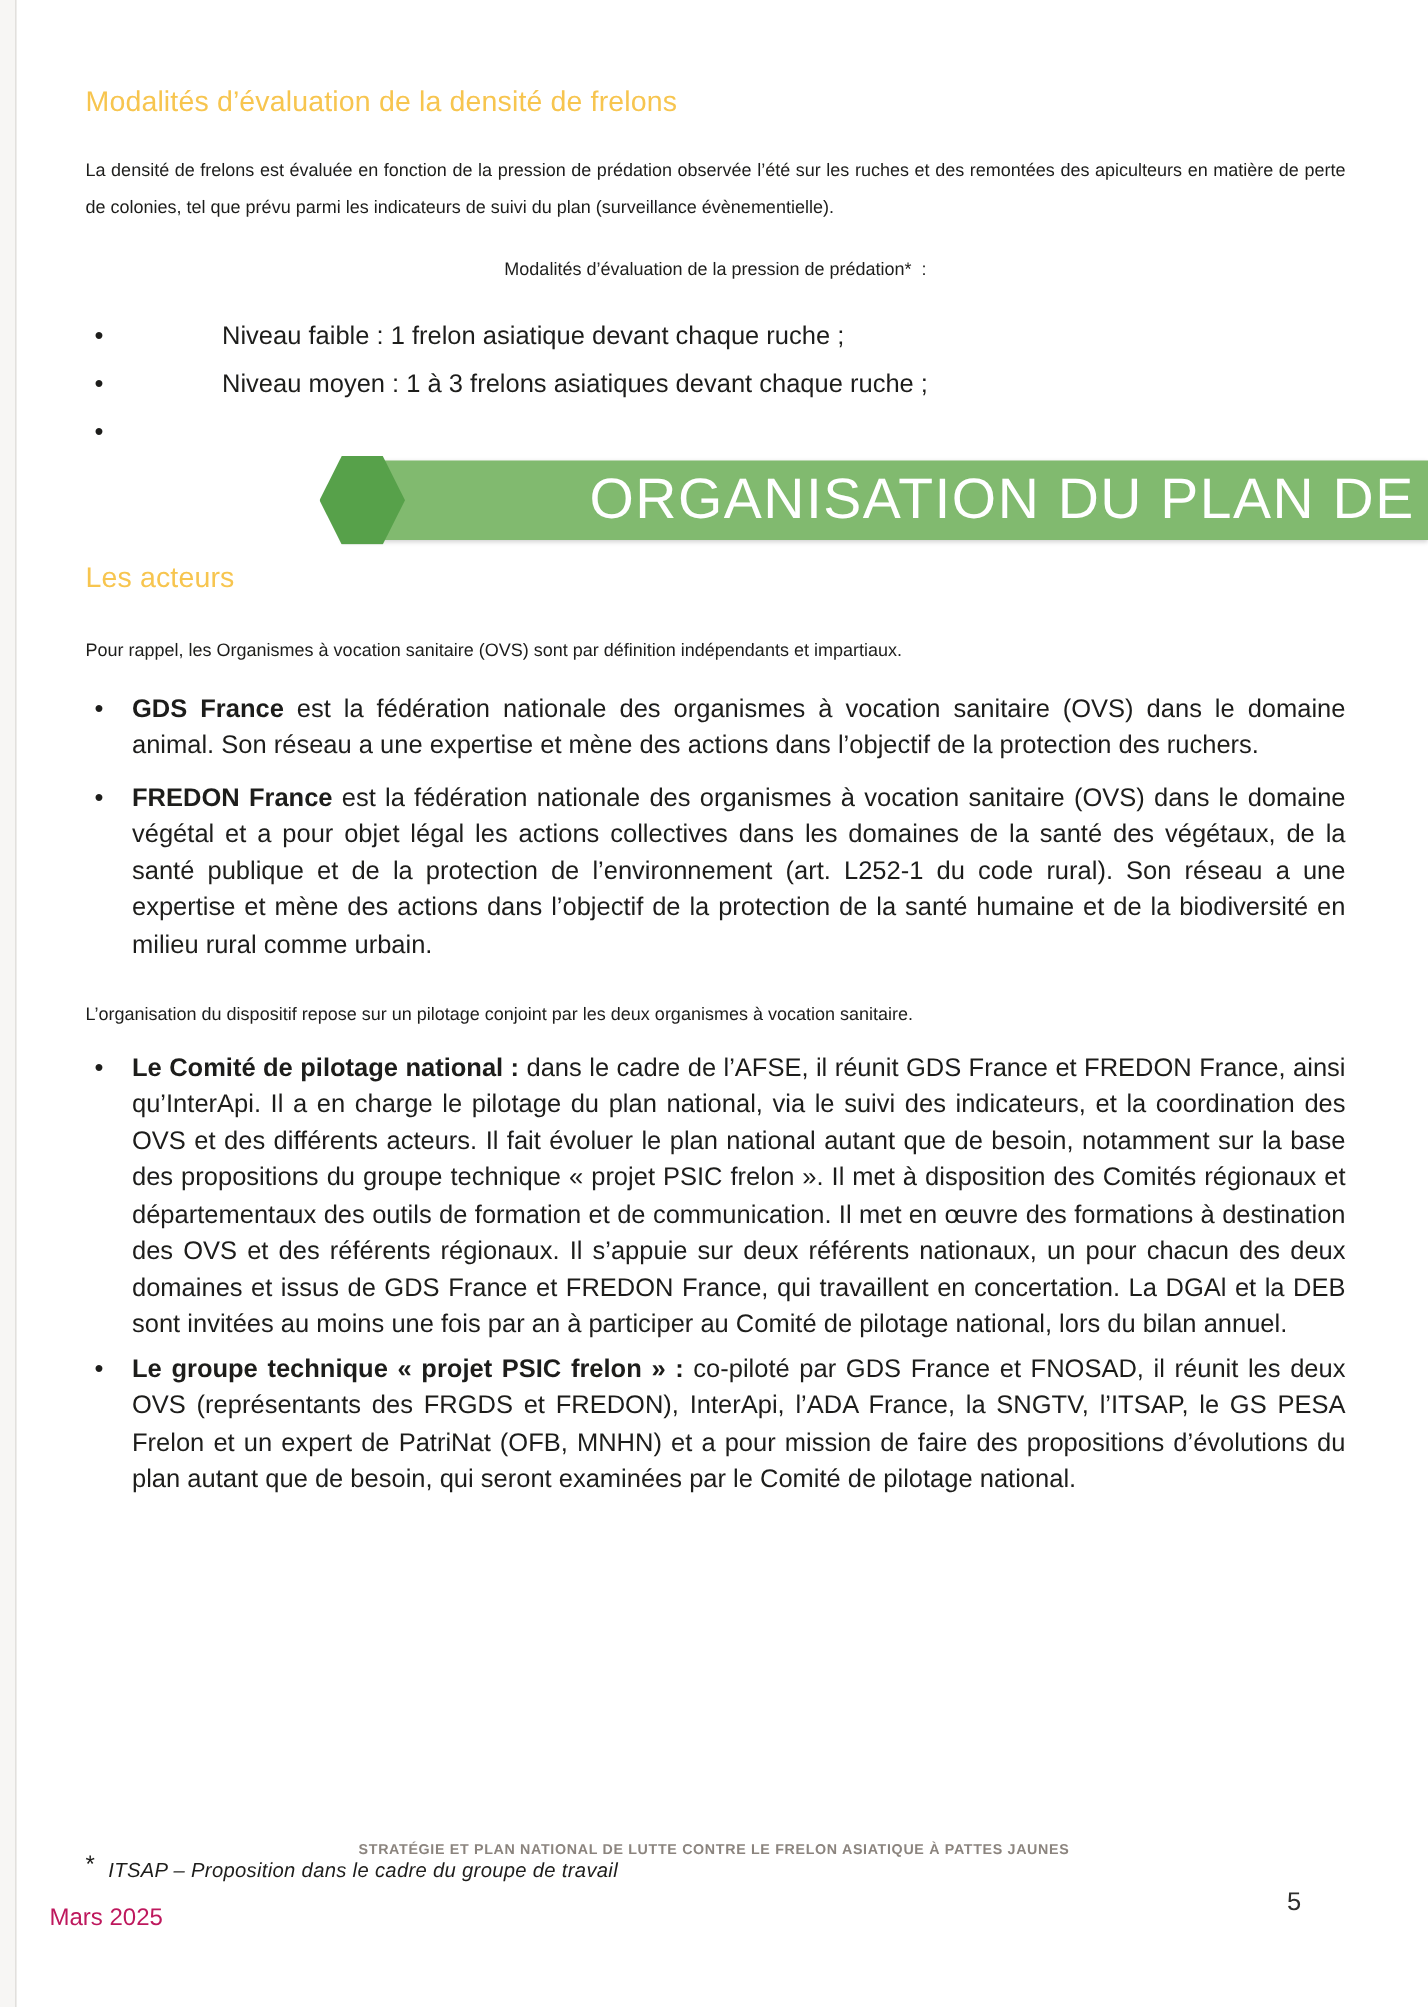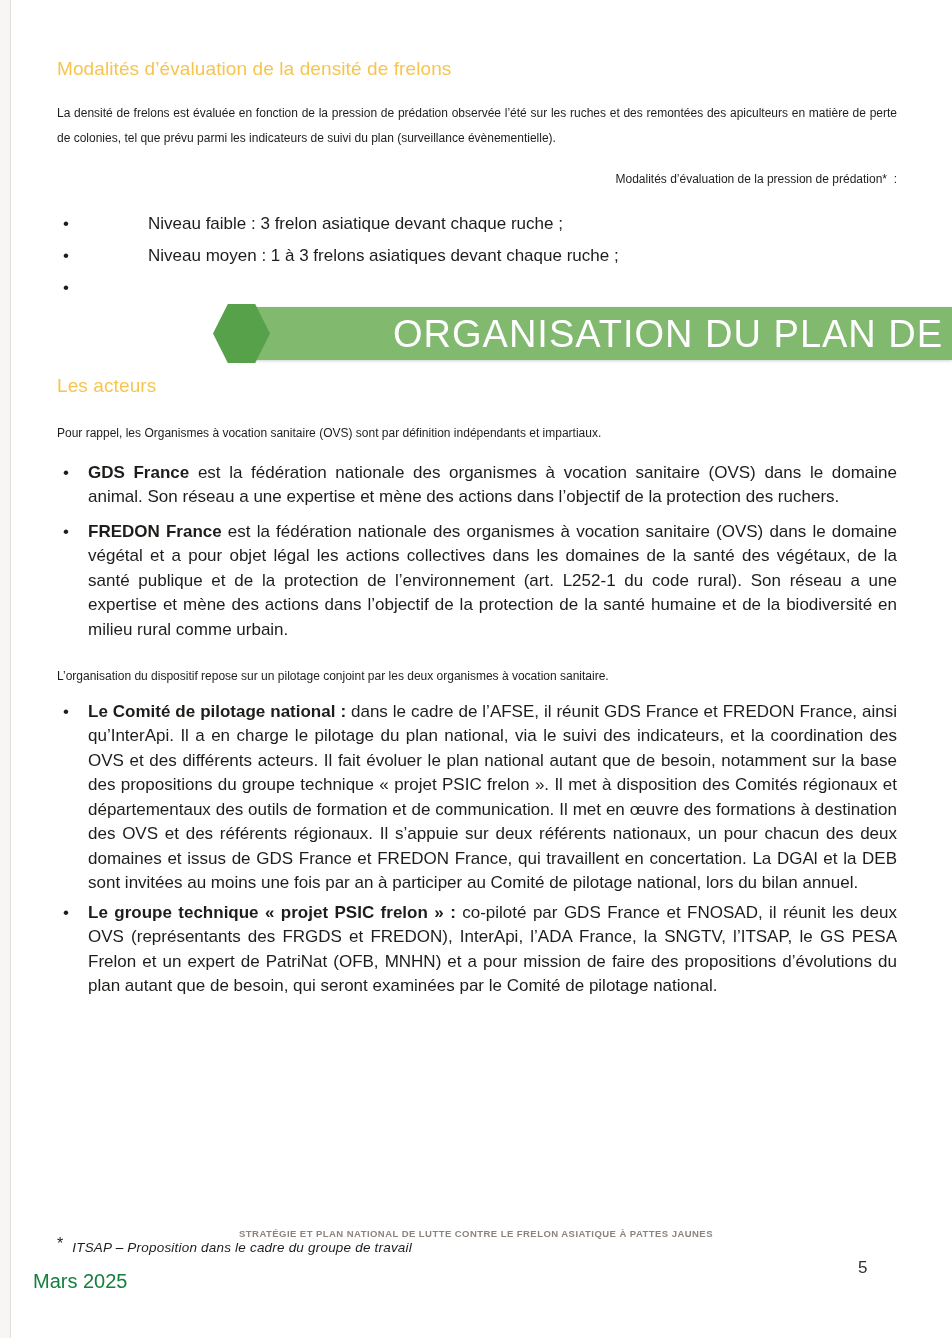--- a/index.html
+++ b/index.html
@@ -10,21 +10,21 @@
   }
   .gutter{position:absolute;left:0;top:0;width:10px;height:1338px;background:#f7f6f4;border-right:1px solid #e2e0dd}
   .page{position:absolute;left:0;top:0;width:952px;box-sizing:border-box;padding:0 55px 0 57px}
 
   .sec-heading{font-weight:400;font-size:19px;line-height:23px;color:#F7C54F;margin:0;letter-spacing:.1px}
   #h-modalites{margin-top:57px}
   #h-acteurs{margin-top:14px}
 
   p.body{font-size:12px;line-height:24.5px;text-align:justify;margin:0}
   #p-densite{margin-top:21px}
-  #p-pression{margin-top:17px;text-align:right}
+  #p-pression{margin-top:17px;text-align:center}
   #p-ces{margin-top:7px}
   #p-org{margin-top:22px}
   #p-intro{margin-top:24px}
 
   .list{margin:0;padding:0}
   #list-niveaux{margin-top:20px}
   .li{display:flex;font-size:17px;line-height:24.5px}
   #list-niveaux .li{margin-top:7.5px}
   #list-niveaux .li:first-child{margin-top:0}
   #list-niveaux .marker{flex:none;width:91px;padding-left:6px;box-sizing:border-box}
@@ -40,42 +40,42 @@
   .hex{position:absolute;left:-15px;top:-3px;width:57px;height:59px;background:#57A14A;
        clip-path:polygon(26% 0%,74% 0%,100% 50%,74% 100%,26% 100%,0% 50%);
        filter:drop-shadow(1px 2px 2px rgba(0,0,0,.18))}
   .banner-title{position:absolute;left:165px;top:50%;transform:translateY(-50%);
        font-size:38px;font-weight:300;letter-spacing:1px;color:#ffffff;white-space:nowrap}
 
   .footnote{position:absolute;left:57px;top:1238px;font-size:13.5px;color:#1d1d1b}
   .fn-marker{font-size:16px;position:relative;top:-3px}
   .fn-text{font-style:italic;margin-left:9px;letter-spacing:.2px}
 
-  .footer-date{position:absolute;left:33px;top:1270px;font-size:20px;color:#15803d}
+  .footer-date{position:absolute;left:33px;top:1270px;font-size:16px;color:#be185d}
   .footer-title{position:absolute;left:0;top:1228px;width:952px;text-align:center;
        font-size:9.5px;font-weight:700;letter-spacing:.45px;color:#8B847E}
   .footer-page{position:absolute;left:858px;top:1258px;font-size:17px;color:#2f2f2d}
 </style>
 </head>
 <body>
 
 <div class="gutter"></div>
 
 <div class="page">
 
   <h1 class="sec-heading" id="h-modalites">Modalités d’évaluation de la densité de frelons</h1>
 
   <p class="body" id="p-densite">La densité de frelons est évaluée en fonction de la pression de prédation observée l’été sur les ruches et des remontées des apiculteurs en matière de perte de colonies, tel que prévu parmi les indicateurs de suivi du plan (surveillance évènementielle).</p>
 
   <p class="body" id="p-pression">Modalités d’évaluation de la pression de prédation*&nbsp; :</p>
 
   <div class="list" id="list-niveaux">
     <div class="li">
       <span class="marker">•</span>
-      <span class="txt">Niveau faible : 3 frelon asiatique devant chaque ruche ;</span>
+      <span class="txt">Niveau faible : 1 frelon asiatique devant chaque ruche ;</span>
     </div>
     <div class="li">
       <span class="marker">•</span>
       <span class="txt">Niveau moyen : 1 à 3 frelons asiatiques devant chaque ruche ;</span>
     </div>
     <div class="li">
       <span class="marker">•</span>
     </div>
   </div>
 

